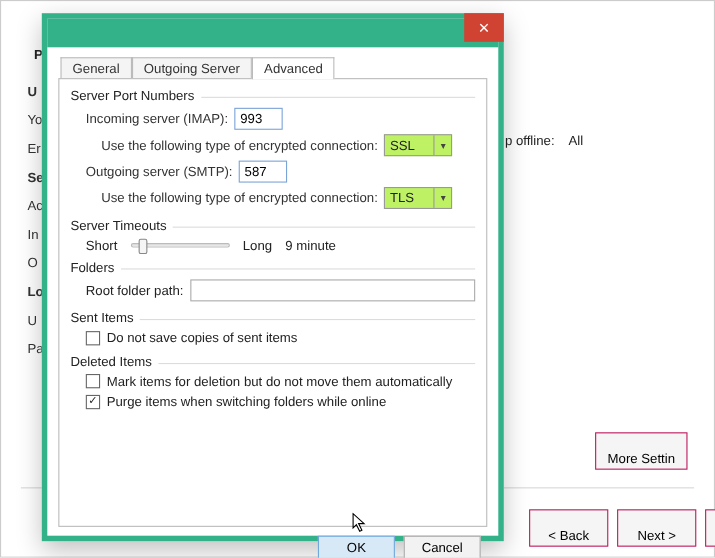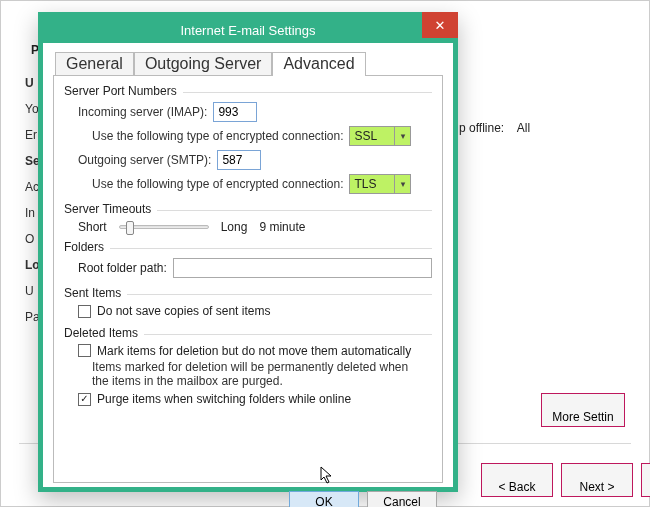--- a/index.html
+++ b/index.html
@@ -106,21 +106,21 @@
   .tabs {
     display: flex;
     gap: 0;
     margin-left: 2px;
   }
   .tab {
     border: 1px solid #bbb;
     border-bottom: none;
     background: #f4f4f4;
     padding: 2px 10px 3px 10px;
-    font-size: 16px;
+    font-size: 12px;
     position: relative;
     top: 1px;
     color: #333;
     cursor: pointer;
   }
   .tab.active {
     background: #fff;
     z-index: 2;
   }
   .tab-panel {
@@ -279,21 +279,20 @@
   <div class="hr-line"></div>
   <div class="wiz-btn-row">
     <button class="wiz-btn">&lt; Back</button>
     <button class="wiz-btn">Next &gt;</button>
     <button class="wiz-btn" style="min-width:30px">Ca</button>
   </div>
 </div>
 
 <div class="dialog">
   <div class="titlebar">
-    <span>Internet E-mail Settings</span>
     <div class="close-btn">
       <span>✕</span>
     </div>
   </div>
   <div class="body-area">
     <div class="tabs">
       <div class="tab">General</div>
       <div class="tab">Outgoing Server</div>
       <div class="tab active">Advanced</div>
     </div>
@@ -362,21 +361,20 @@
       </div>
 
       <div class="group-line" style="margin-top:8px">
         <span class="gl-text">Deleted Items</span>
         <div class="gl-rule"></div>
       </div>
       <div class="row indent" style="align-items:flex-start">
         <span class="chk"></span>
         <span>Mark items for deletion but do not move them automatically</span>
       </div>
-      <div class="indent2 hint" style="margin-top:2px; padding-right:6px;">Items marked for deletion will be permanently deleted when the items in the mailbox are purged.</div>
       <div class="row indent">
         <span class="chk">✓</span>
         <span>Purge items when switching folders while online</span>
       </div>
 
     </div>
 
     <div class="footer-row" style="bottom:-2px; right:6px; position:relative; justify-content:flex-end; margin-top:6px; display:flex;">
       <button class="ok-btn">OK</button>
       <button class="small-btn" style="min-width:70px">Cancel</button>

